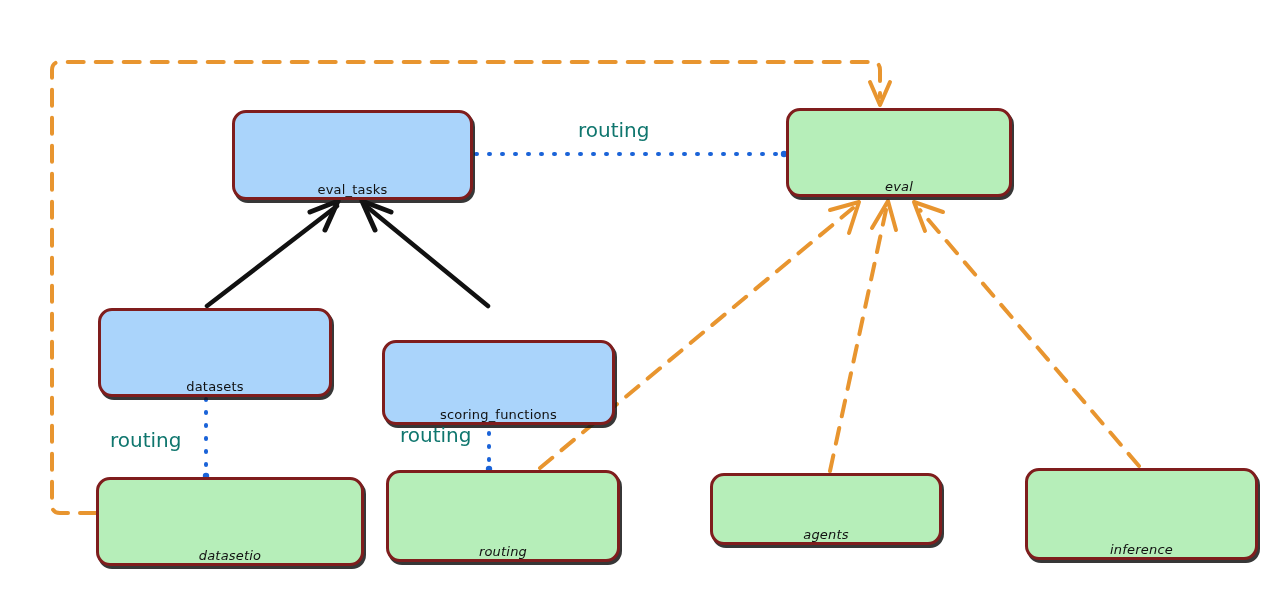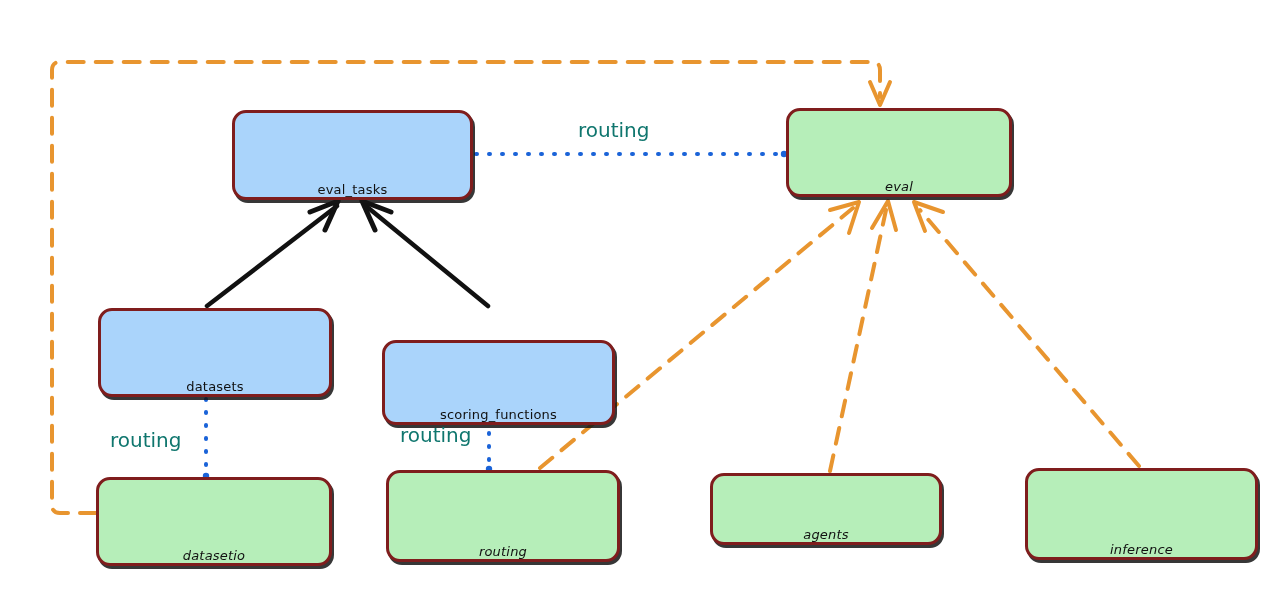--- a/index.html
+++ b/index.html
@@ -117,21 +117,21 @@
   </div>
 
   <div class="node blue" style="left:98px; top:308px; width:234px; height:89px;">
     <span>datasets</span>
   </div>
 
   <div class="node blue" style="left:382px; top:308px; width:233px; height:85px;margin-top:32px;">
     <span>scoring_functions</span>
   </div>
 
-  <div class="node green" style="left:96px; top:477px; width:236px; height:89px;">
+  <div class="node green" style="left:96px; top:477px; width:268px; height:89px;">
     <span>datasetio</span>
   </div>
 
   <div class="node green" style="left:386px; top:470px; width:234px; height:92px;">
     <span>routing</span>
   </div>
 
   <div class="node green" style="left:710px; top:473px; width:232px; height:72px;">
     <span>agents</span>
   </div>

